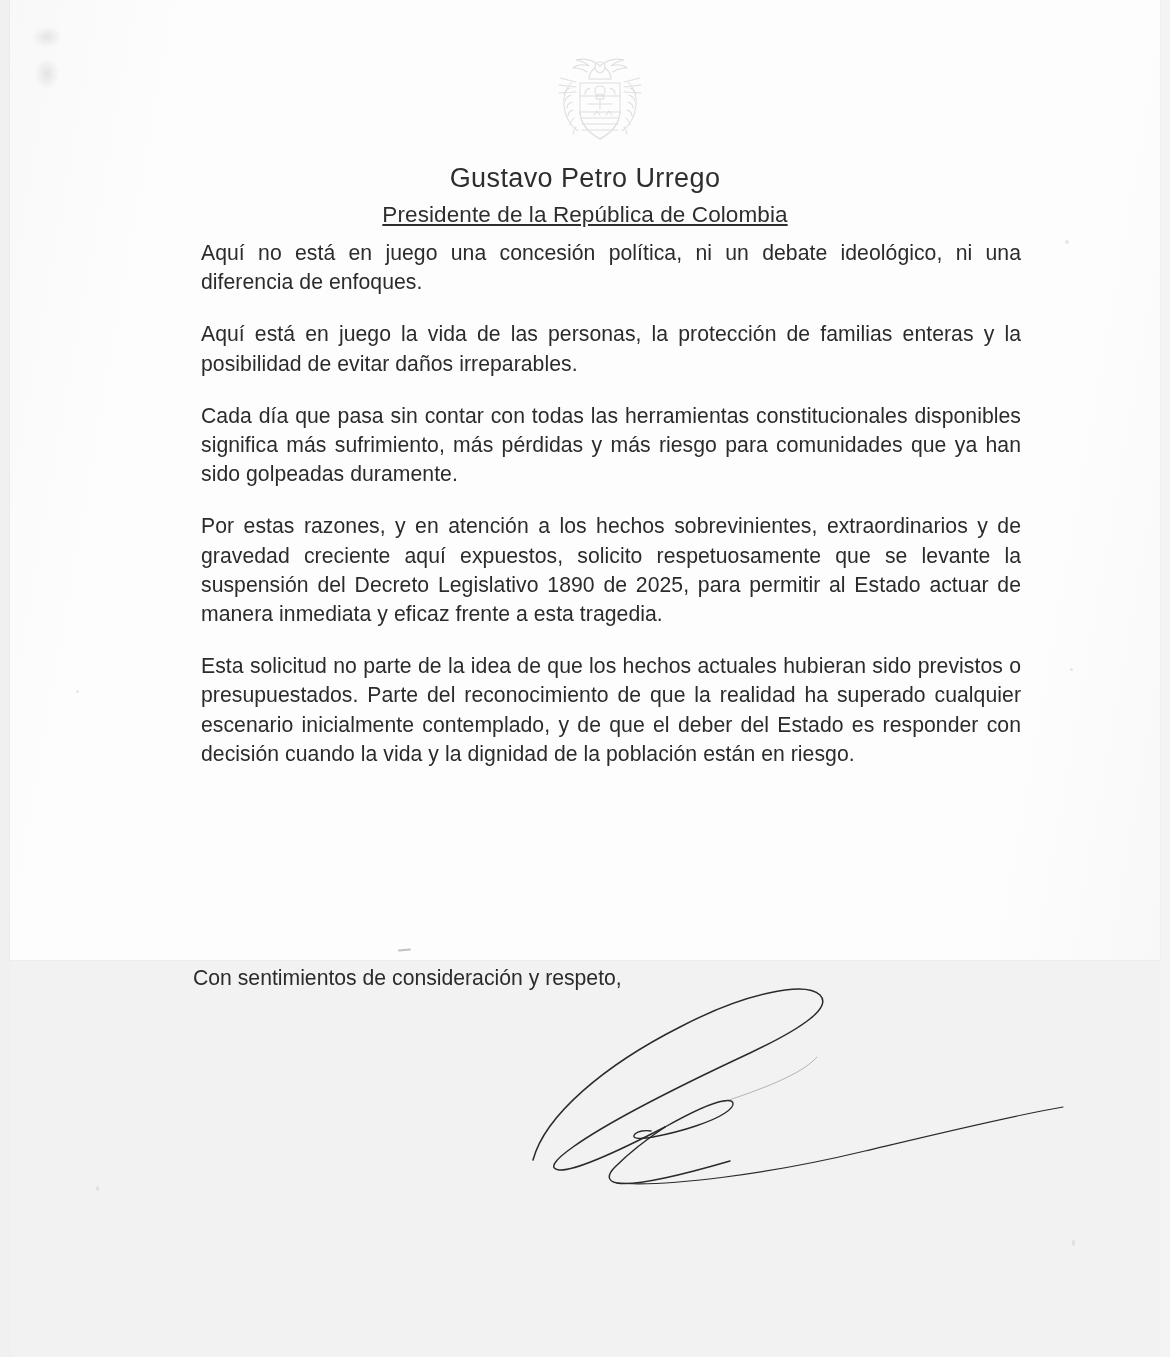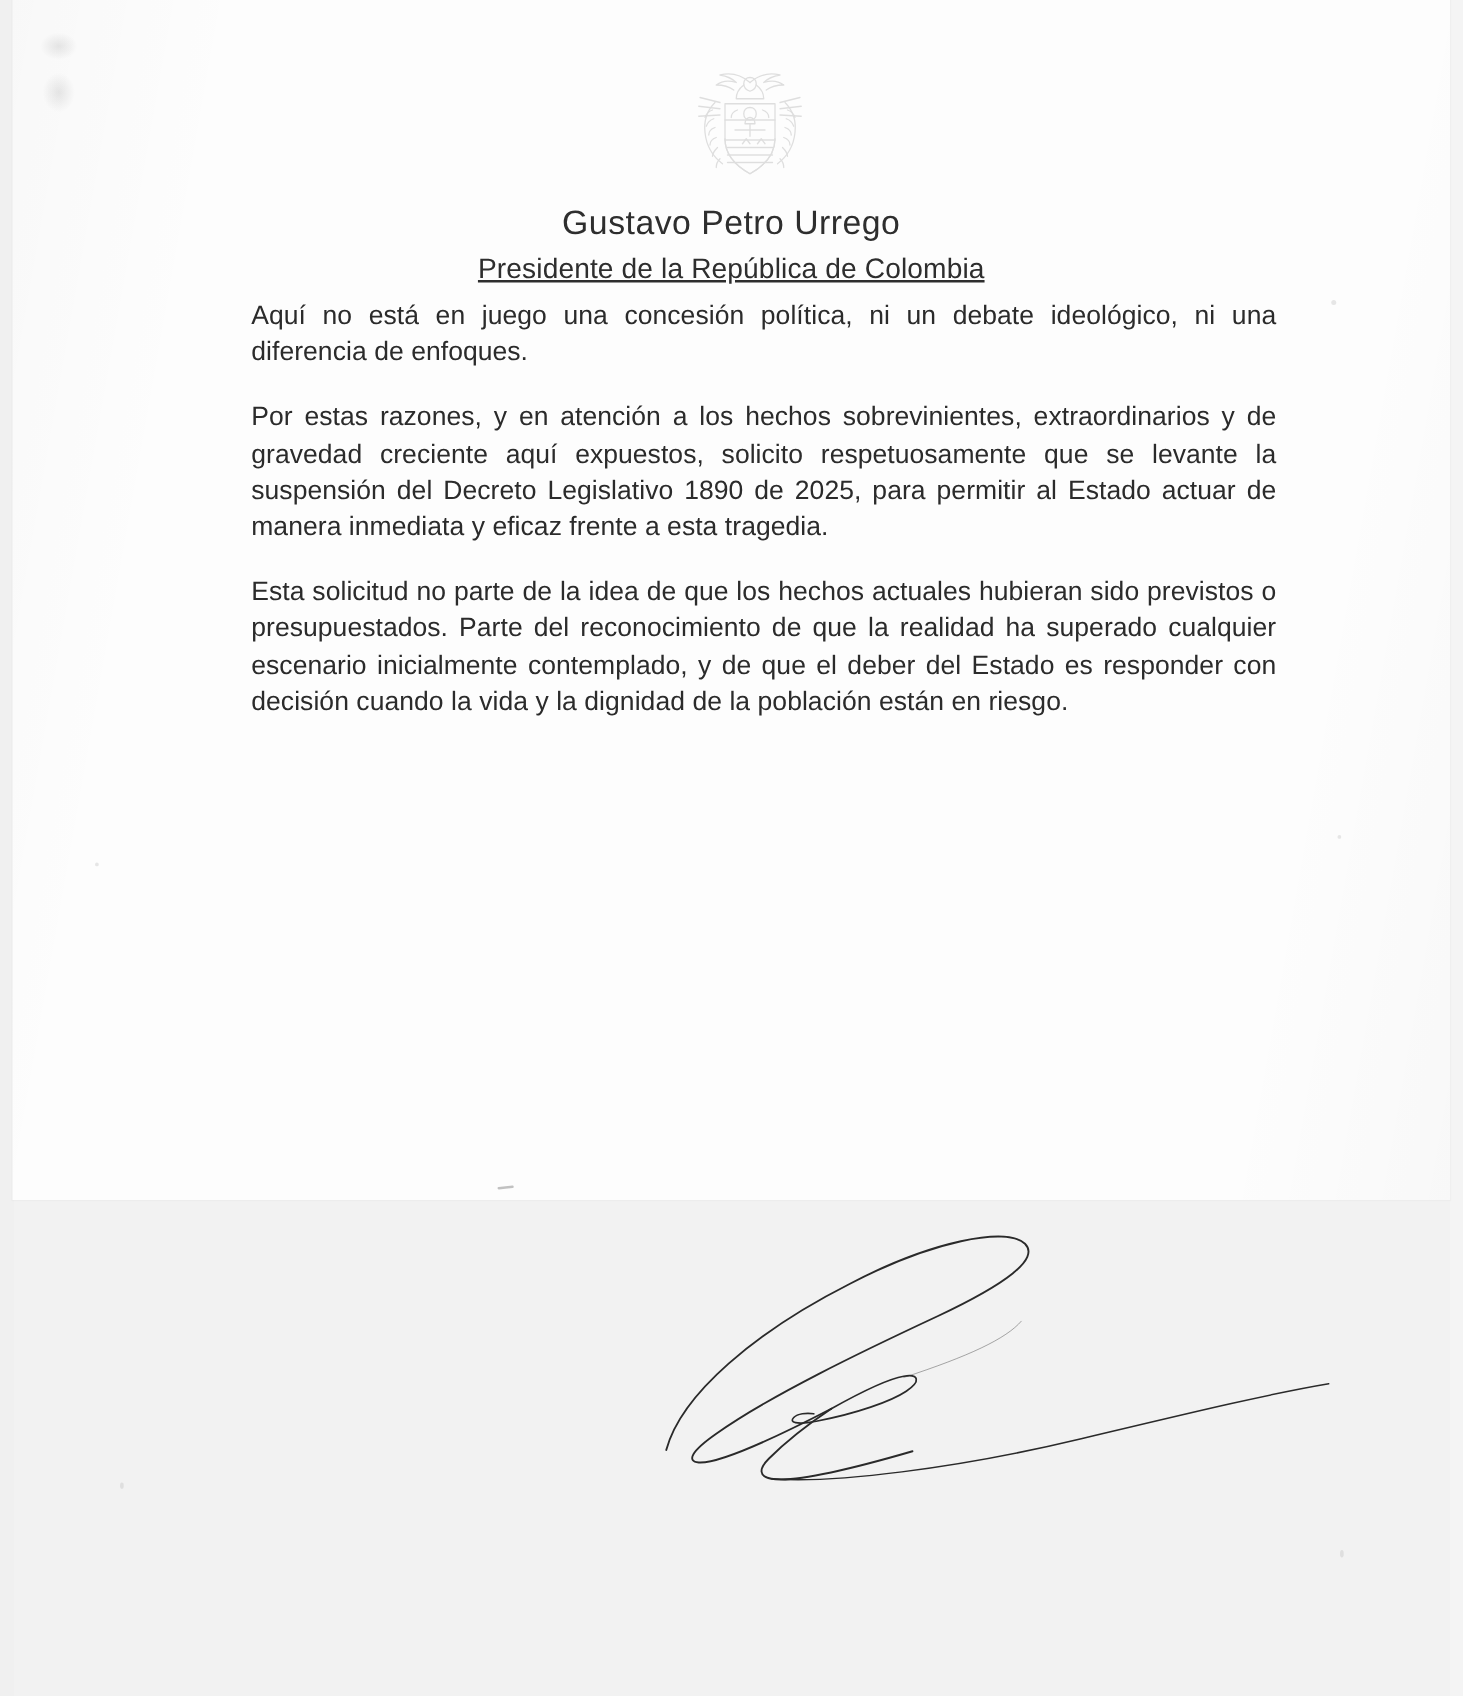--- a/index.html
+++ b/index.html
@@ -204,26 +204,29 @@
     </svg>
   </div>
 
   <div class="letterhead">
     <div class="lh-name">Gustavo Petro Urrego</div>
     <div class="lh-title">Presidente de la República de Colombia</div>
   </div>
 
   <div class="body-block">
     <p class="para">Aquí no está en juego una concesión política, ni un debate ideológico, ni una diferencia de enfoques.</p>
+    <p class="para">Aquí está en juego la vida de las personas, la protección de familias enteras y la posibilidad de evitar daños irreparables.</p>
+    <p class="para">Cada día que pasa sin contar con todas las herramientas constitucionales disponibles significa más sufrimiento, más pérdidas y más riesgo para comunidades que ya han sido golpeadas duramente.</p>
     <p class="para">Por estas razones, y en atención a los hechos sobrevinientes, extraordinarios y de gravedad creciente aquí expuestos, solicito respetuosamente que se levante la suspensión del Decreto Legislativo 1890 de 2025, para permitir al Estado actuar de manera inmediata y eficaz frente a esta tragedia.</p>
     <p class="para">Esta solicitud no parte de la idea de que los hechos actuales hubieran sido previstos o presupuestados. Parte del reconocimiento de que la realidad ha superado cualquier escenario inicialmente contemplado, y de que el deber del Estado es responder con decisión cuando la vida y la dignidad de la población están en riesgo.</p>
   </div>
 
   <div class="tick"></div>
 
+  <div class="closing">Con sentimientos de consideración y respeto,</div>
 
   <div class="signature">
     <svg viewBox="0 0 560 225" xmlns="http://www.w3.org/2000/svg">
       <g fill="none" stroke="#2a2a2a" stroke-linecap="round" stroke-linejoin="round">
 
         <path d="M18 195 C 30 150, 90 100, 165 62 C 230 28, 290 16, 305 30
                  C 317 42, 290 62, 235 88 C 175 116, 100 152, 58 182
                  C 38 196, 34 204, 44 205 C 58 206, 96 190, 150 162" stroke-width="1.5"></path>
 
         <path d="M150 162 C 175 148, 196 138, 208 136 C 220 134, 222 140, 210 148

